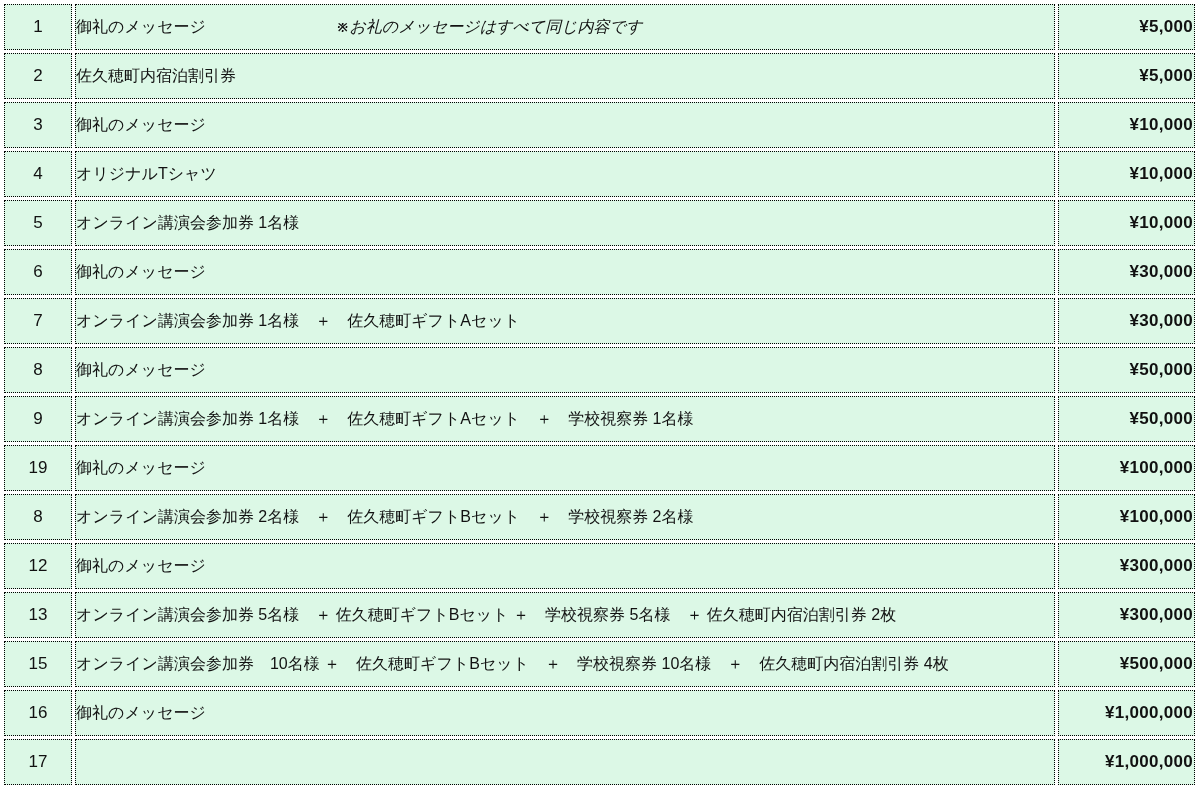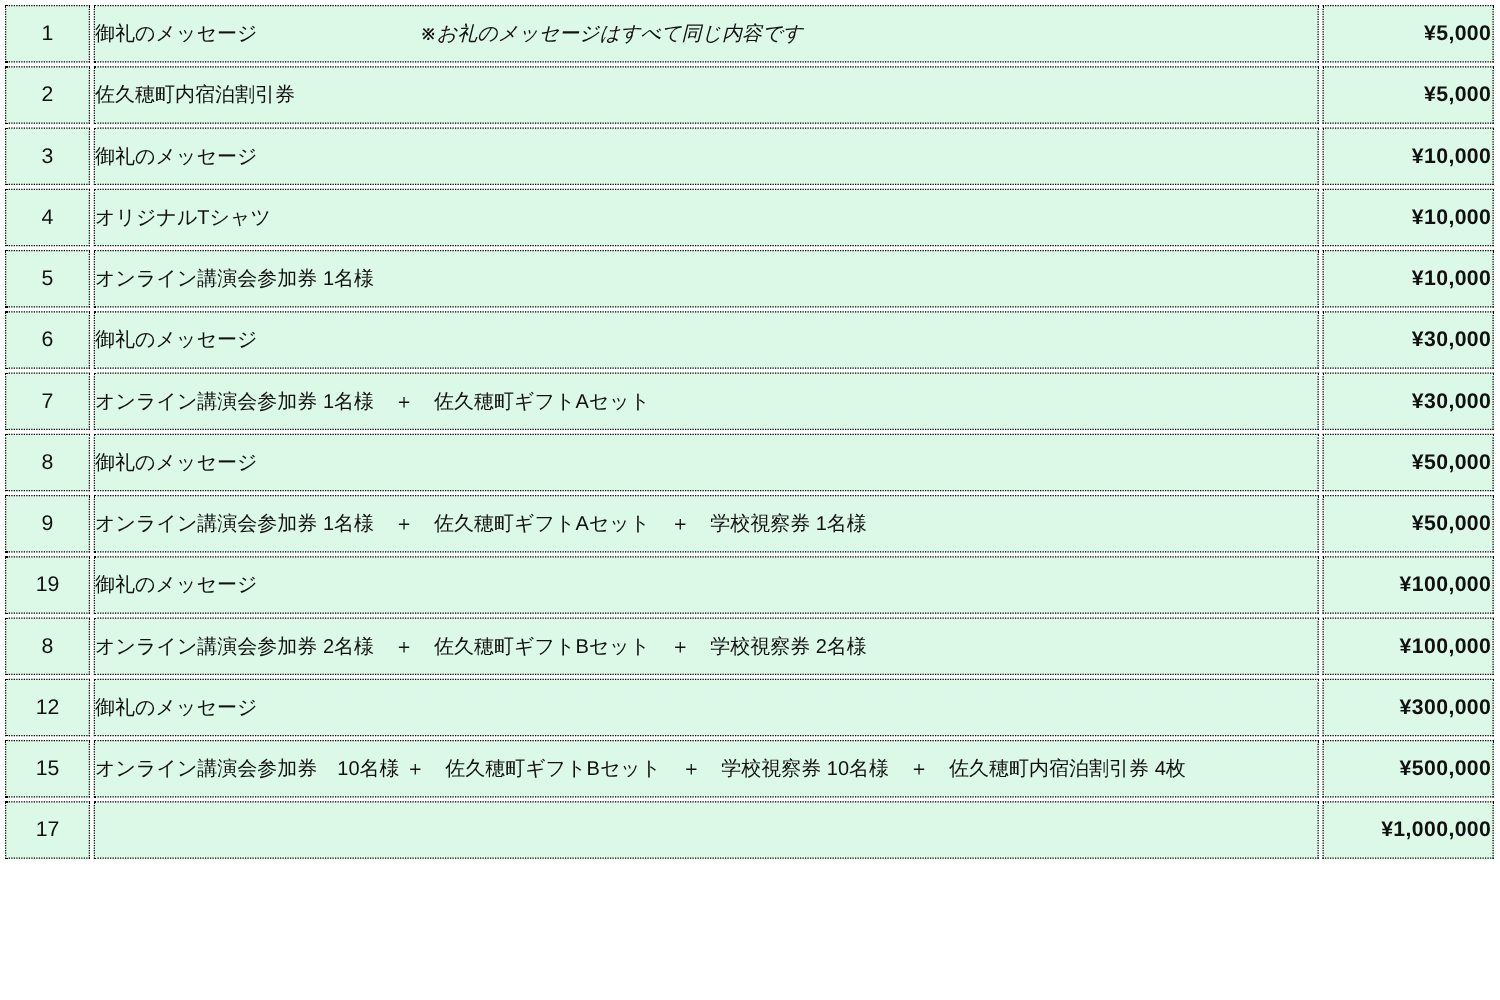--- a/index.html
+++ b/index.html
@@ -192,33 +192,53 @@
     <td class="num">12</td>
     <td class="desc">
       <div class="desc-wrap">
         <span class="desc-text">御礼のメッセージ</span>
         
       </div>
     </td>
     <td class="price">¥300,000</td>
   </tr>
 
+  <tr>
+    <td class="num">13</td>
+    <td class="desc">
+      <div class="desc-wrap">
+        <span class="desc-text">オンライン講演会参加券 5名様　＋ 佐久穂町ギフトBセット ＋　学校視察券 5名様　＋ 佐久穂町内宿泊割引券 2枚</span>
+        
+      </div>
+    </td>
+    <td class="price">¥300,000</td>
+  </tr>
 
 
   <tr>
     <td class="num">15</td>
     <td class="desc">
       <div class="desc-wrap">
         <span class="desc-text">オンライン講演会参加券　10名様 ＋　佐久穂町ギフトBセット　＋　学校視察券 10名様　＋　佐久穂町内宿泊割引券 4枚</span>
         
       </div>
     </td>
     <td class="price">¥500,000</td>
   </tr>
 
+  <tr>
+    <td class="num">16</td>
+    <td class="desc">
+      <div class="desc-wrap">
+        <span class="desc-text">御礼のメッセージ</span>
+        
+      </div>
+    </td>
+    <td class="price">¥1,000,000</td>
+  </tr>
 
   <tr>
     <td class="num">17</td>
     <td class="desc">
       
     </td>
     <td class="price">¥1,000,000</td>
   </tr>
 </tbody>
 </table>

